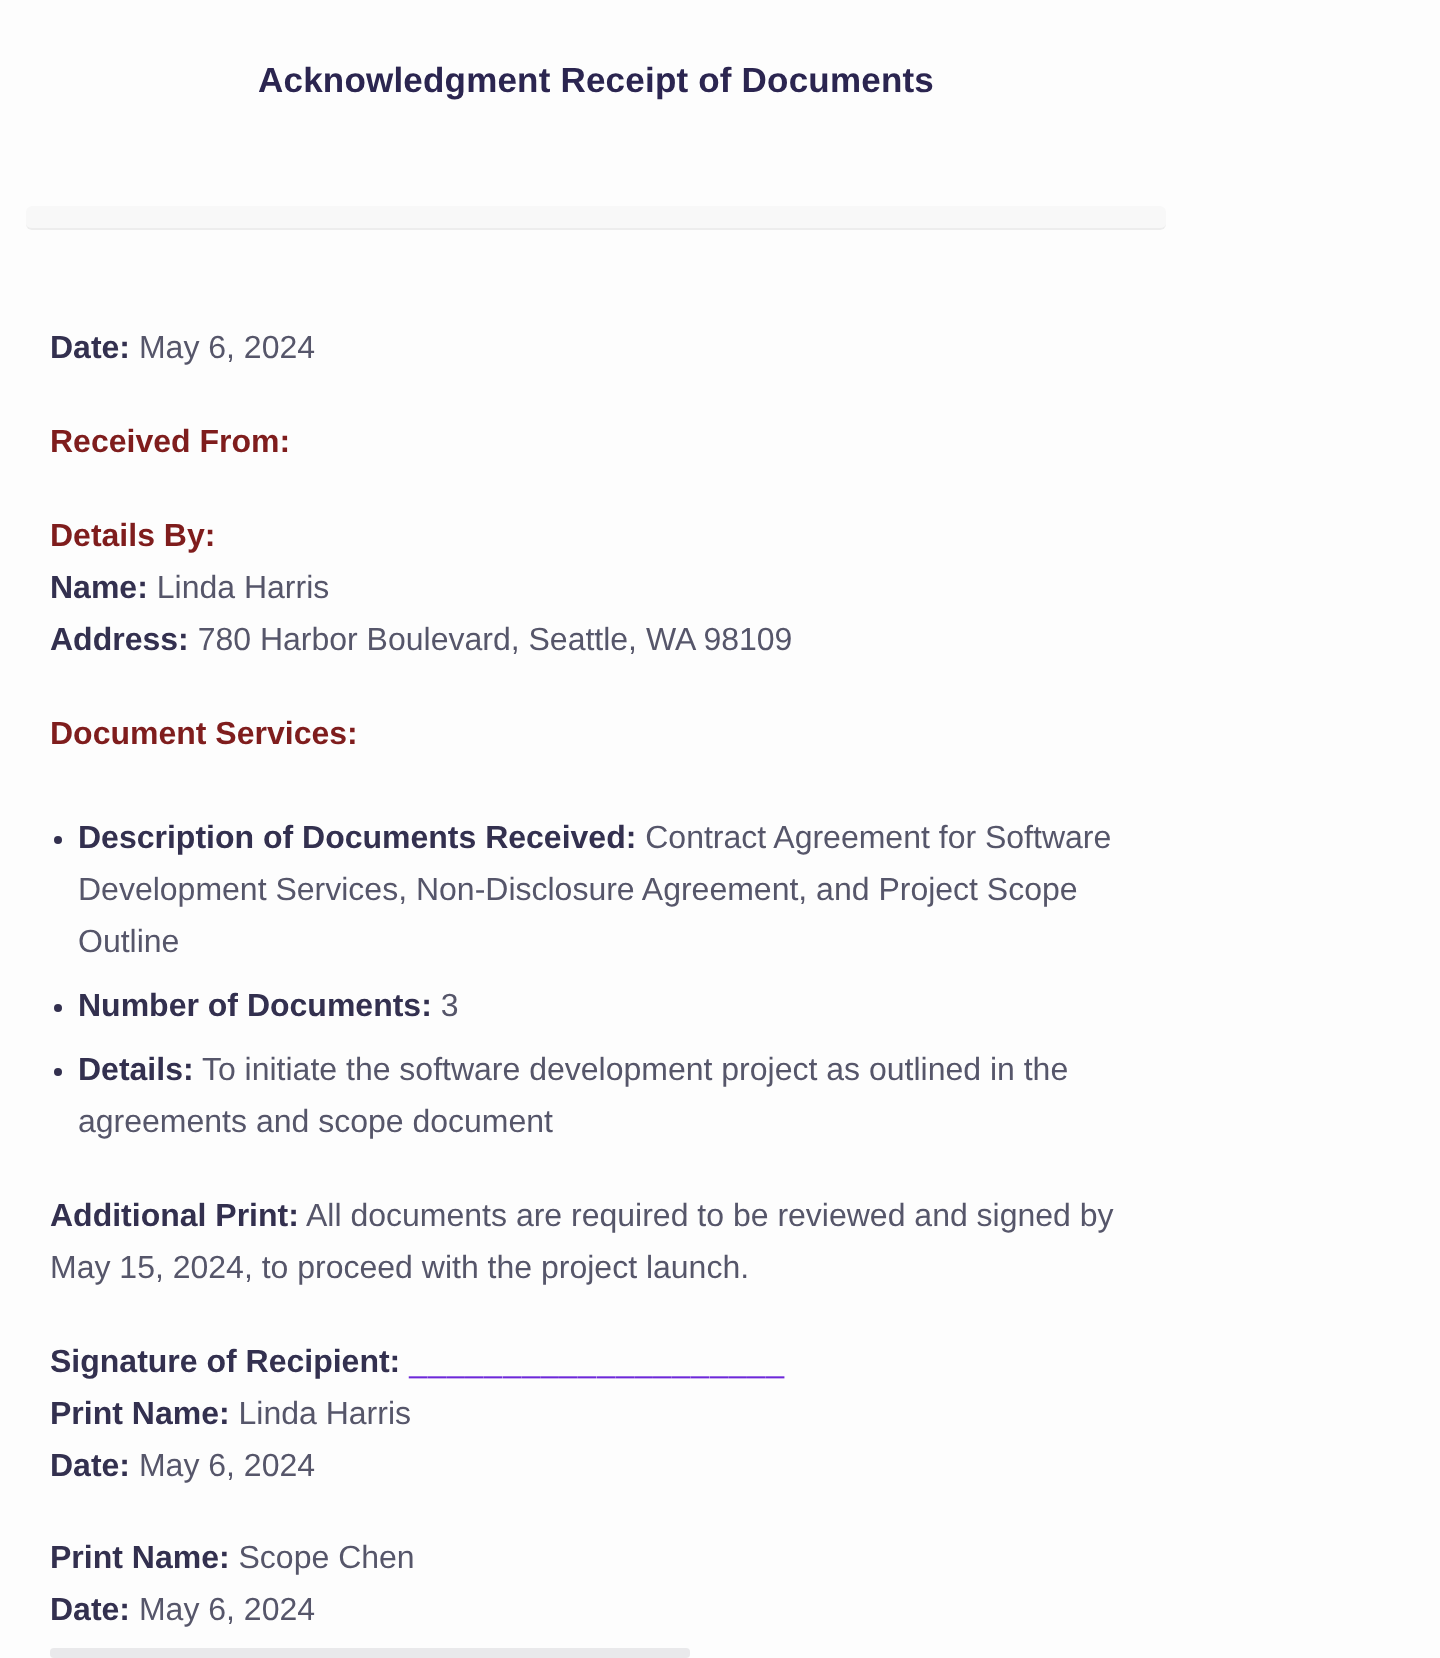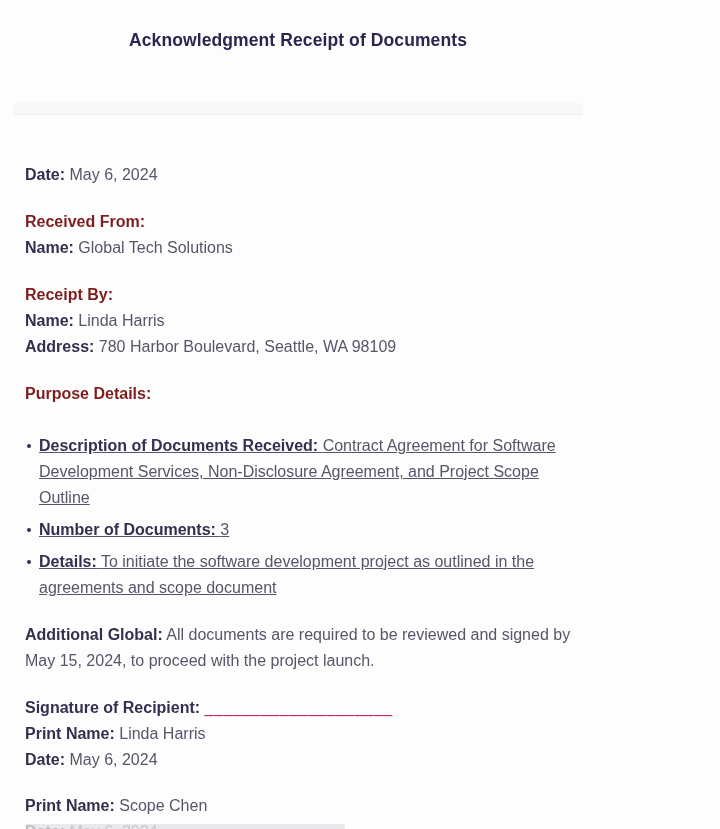--- a/index.html
+++ b/index.html
@@ -39,40 +39,39 @@
     margin-top: 30px;
   }
   .label { font-weight: 700; color: #33304f; }
   .block { margin-bottom: 21px; }
   .block p { margin: 0; }
   .section-heading { font-weight: 700; color: #7f1d1d; }
   ul.details-list {
     list-style: none;
     margin: 26px 0 0 0;
     padding: 0;
-    text-decoration: underline;
   }
   ul.details-list li {
     position: relative;
     padding-left: 14px;
     margin-bottom: 6px;
   }
   ul.details-list li .bullet {
     position: absolute;
     left: 2px;
     top: 11px;
     width: 4px;
     height: 4px;
     border-radius: 50%;
     background: #33304f;
   }
   .notes { margin-top: 8px; }
   .sig-block { margin-top: 20px; }
   .sig-line {
-    color: #be185d;
+    color: #6d28d9;
     font-weight: 400;
     letter-spacing: 0.5px;
   }
   .bottom-strip {
     position: absolute;
     bottom: 0;
     left: 25px;
     width: 320px;
     height: 5px;
     background: #e4e4e6;
@@ -90,52 +89,51 @@
   <div class="divider-band"></div>
 
   <div class="content">
 
     <div class="block">
       <p><span class="label">Date:</span> <span>May 6, 2024</span></p>
     </div>
 
     <div class="block">
       <p class="section-heading">Received From:</p>
-      <p><span class="label">Name:</span> <span>Global Tech Solutions</span></p>
     </div>
 
     <div class="block">
-      <p class="section-heading">Receipt By:</p>
+      <p class="section-heading">Details By:</p>
       <p><span class="label">Name:</span> <span>Linda Harris</span></p>
       <p><span class="label">Address:</span> <span>780 Harbor Boulevard, Seattle, WA 98109</span></p>
     </div>
 
     <div class="block">
-      <p class="section-heading">Purpose Details:</p>
+      <p class="section-heading">Document Services:</p>
       <ul class="details-list">
         <li>
           <span class="bullet"></span>
           <span class="label">Description of Documents Received:</span>
           <span>Contract Agreement for Software Development Services, Non-Disclosure Agreement, and Project Scope Outline</span>
         </li>
         <li>
           <span class="bullet"></span>
           <span class="label">Number of Documents:</span>
           <span>3</span>
         </li>
         <li>
           <span class="bullet"></span>
           <span class="label">Details:</span>
           <span>To initiate the software development project as outlined in the agreements and scope document</span>
         </li>
       </ul>
     </div>
 
     <div class="block notes">
-      <p><span class="label">Additional Global:</span> <span>All documents are required to be reviewed and signed by May 15, 2024, to proceed with the project launch.</span></p>
+      <p><span class="label">Additional Print:</span> <span>All documents are required to be reviewed and signed by May 15, 2024, to proceed with the project launch.</span></p>
     </div>
 
     <div class="sig-block">
       <p><span class="label">Signature of Recipient:</span> <span class="sig-line">____________________</span></p>
       <p><span class="label">Print Name:</span> <span>Linda Harris</span></p>
       <p><span class="label">Date:</span> <span>May 6, 2024</span></p>
     </div>
 
     <div class="sig-block">
       <p><span class="label">Print Name:</span> <span>Scope Chen</span></p>

